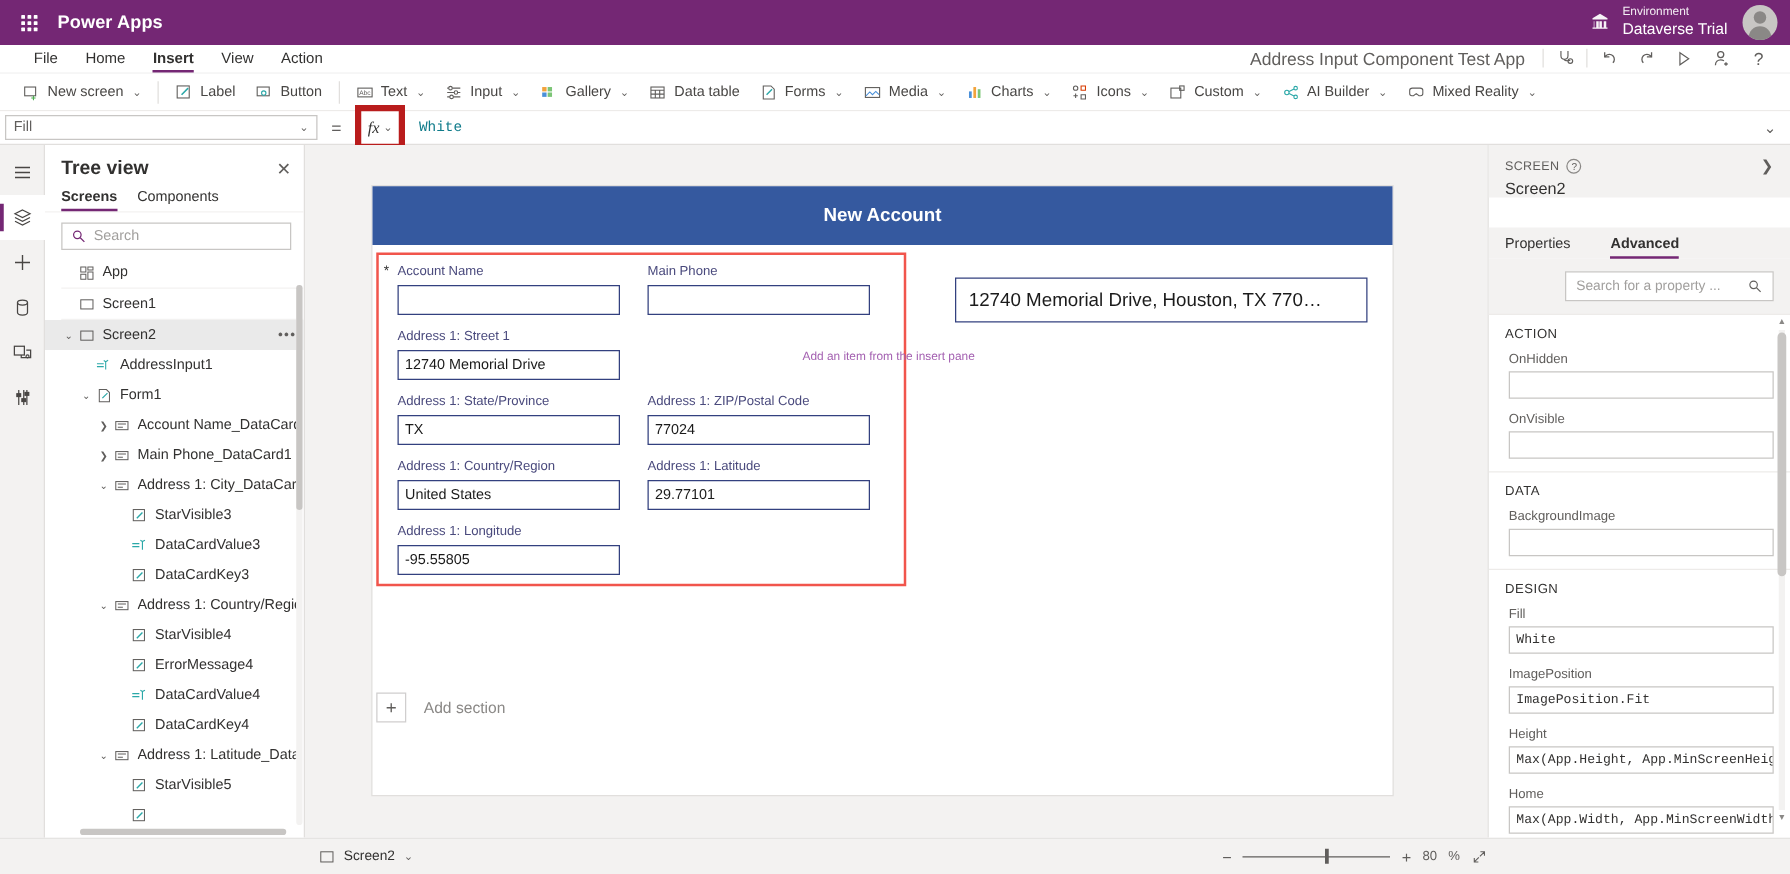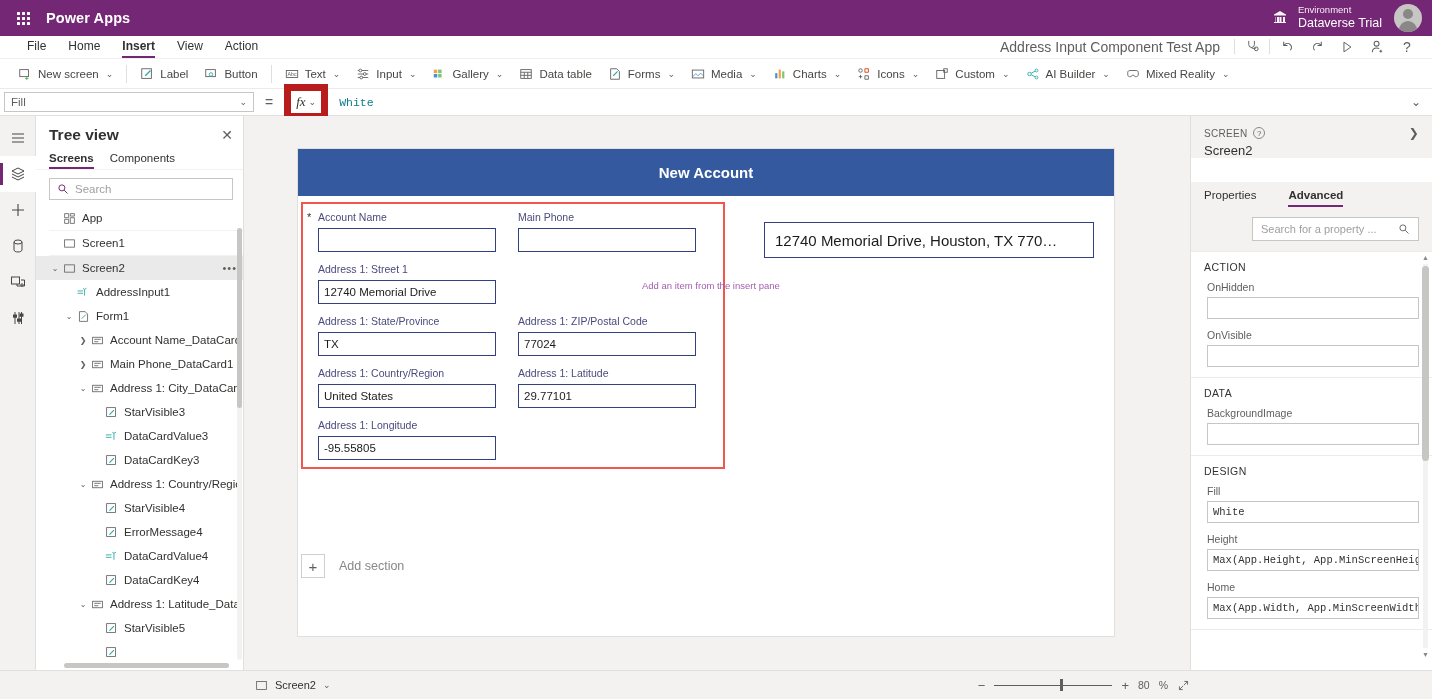--- a/index.html
+++ b/index.html
@@ -73,21 +73,21 @@
     height:27px; flex:0 0 27px; background:#fff; display:flex; align-items:center;
     border-bottom:1px solid #e1dfdd; padding:0 4px; gap:5px;
   }
   .prop-select {
     width:250px; height:20px; border:1px solid #c8c6c4; background:#fff;
     display:flex; align-items:center; padding:0 6px; font-size:11.5px; color:#605e5c; cursor:pointer;
   }
   .prop-select .cv { margin-left:auto; font-size:9px; }
   .eq { font-size:14px; color:#605e5c; padding:0 6px; }
   .fx-box {
-    height:36px; border:7px solid #b91c1c; background:#fff; display:flex; align-items:center;
+    height:36px; border:5px solid #b91c1c; background:#fff; display:flex; align-items:center;
     padding:0 5px; gap:3px; cursor:pointer;
   }
   .fx { font-style:italic; font-family:"Liberation Serif", serif; font-size:13px; color:#323130; }
   .formula-input {
     flex:1; height:20px; border:1px solid transparent; border-left:none; background:#fff;
     font-family:"Liberation Mono", monospace; font-size:11.5px; color:#0f7b8a;
     display:flex; align-items:center; padding-left:6px;
   }
   .fb-caret { width:24px; display:flex; align-items:center; justify-content:center; color:#605e5c; cursor:pointer; }
 
@@ -842,20 +842,24 @@
                 <div class="rp-finput"></div>
               </div>
             </div>
             <div class="rp-group">
               <div class="rp-grouptitle">DESIGN</div>
               <div class="rp-field">
                 <div class="rp-flabel">Fill</div>
                 <div class="rp-finput">White</div>
               </div>
               <div class="rp-field">
+                <div class="rp-flabel">ImagePosition</div>
+                <div class="rp-finput">ImagePosition.Fit</div>
+              </div>
+              <div class="rp-field">
                 <div class="rp-flabel">Height</div>
                 <div class="rp-finput">Max(App.Height, App.MinScreenHeight)</div>
               </div>
               <div class="rp-field">
                 <div class="rp-flabel">Home</div>
                 <div class="rp-finput">Max(App.Width, App.MinScreenWidth)</div>
               </div>
             </div>
           </div>
         <div class="rp-scroll">

